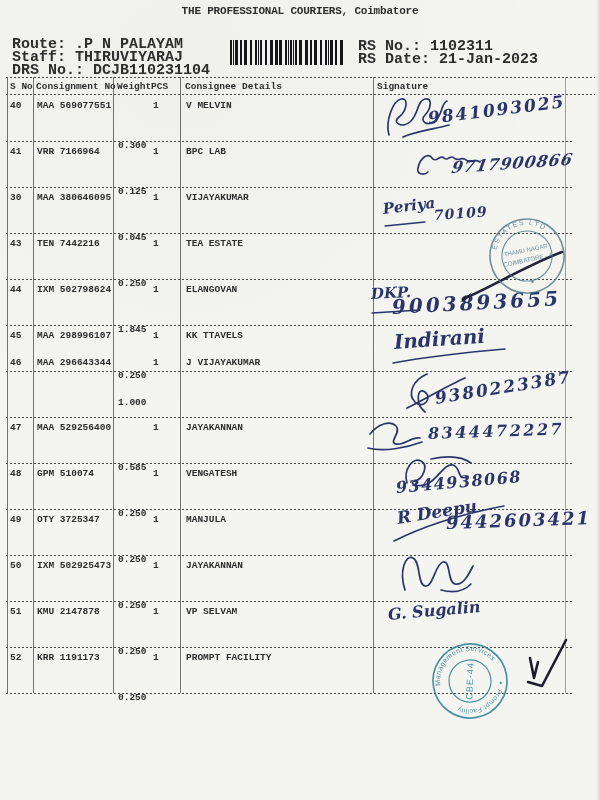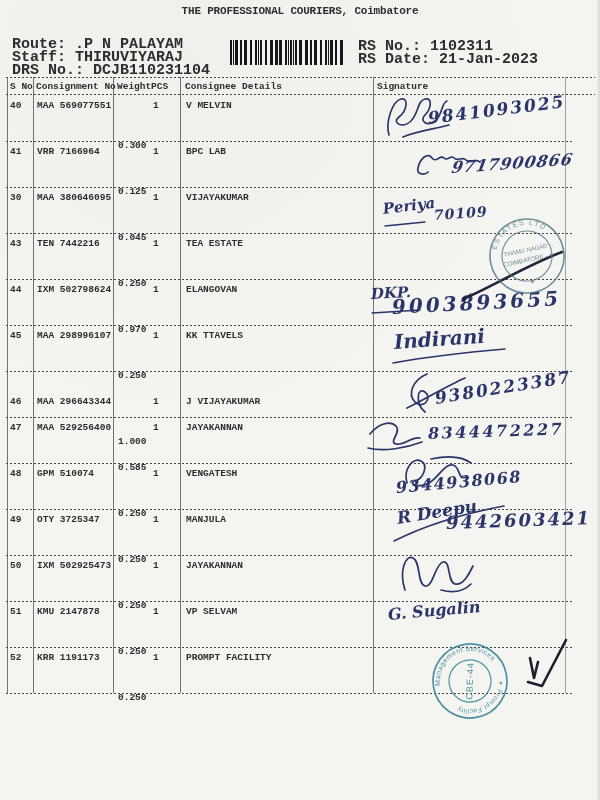--- a/index.html
+++ b/index.html
@@ -105,32 +105,32 @@
     <div class="row" style="top:233px">
       <span class="cell c-sno">43</span>
       <span class="cell c-con">TEN 7442216</span>
       <span class="cell c-wt">0.250</span>
       <span class="cell c-pcs">1</span>
       <span class="cell c-name">TEA ESTATE</span>
     </div>
     <div class="row" style="top:279px">
       <span class="cell c-sno">44</span>
       <span class="cell c-con">IXM 502798624</span>
-      <span class="cell c-wt">0.970</span>
+      <span class="cell c-wt">1.845</span>
       <span class="cell c-pcs">1</span>
       <span class="cell c-name">ELANGOVAN</span>
     </div>
     <div class="row" style="top:325px">
       <span class="cell c-sno">45</span>
       <span class="cell c-con">MAA 298996107</span>
       <span class="cell c-wt">0.250</span>
       <span class="cell c-pcs">1</span>
       <span class="cell c-name">KK TTAVELS</span>
     </div>
-    <div class="row" style="top:391px">
+    <div class="row" style="top:352px">
       <span class="cell c-sno">46</span>
       <span class="cell c-con">MAA 296643344</span>
       <span class="cell c-wt">1.000</span>
       <span class="cell c-pcs">1</span>
       <span class="cell c-name">J VIJAYAKUMAR</span>
     </div>
     <div class="row" style="top:417px">
       <span class="cell c-sno">47</span>
       <span class="cell c-con">MAA 529256400</span>
       <span class="cell c-wt">0.585</span>

